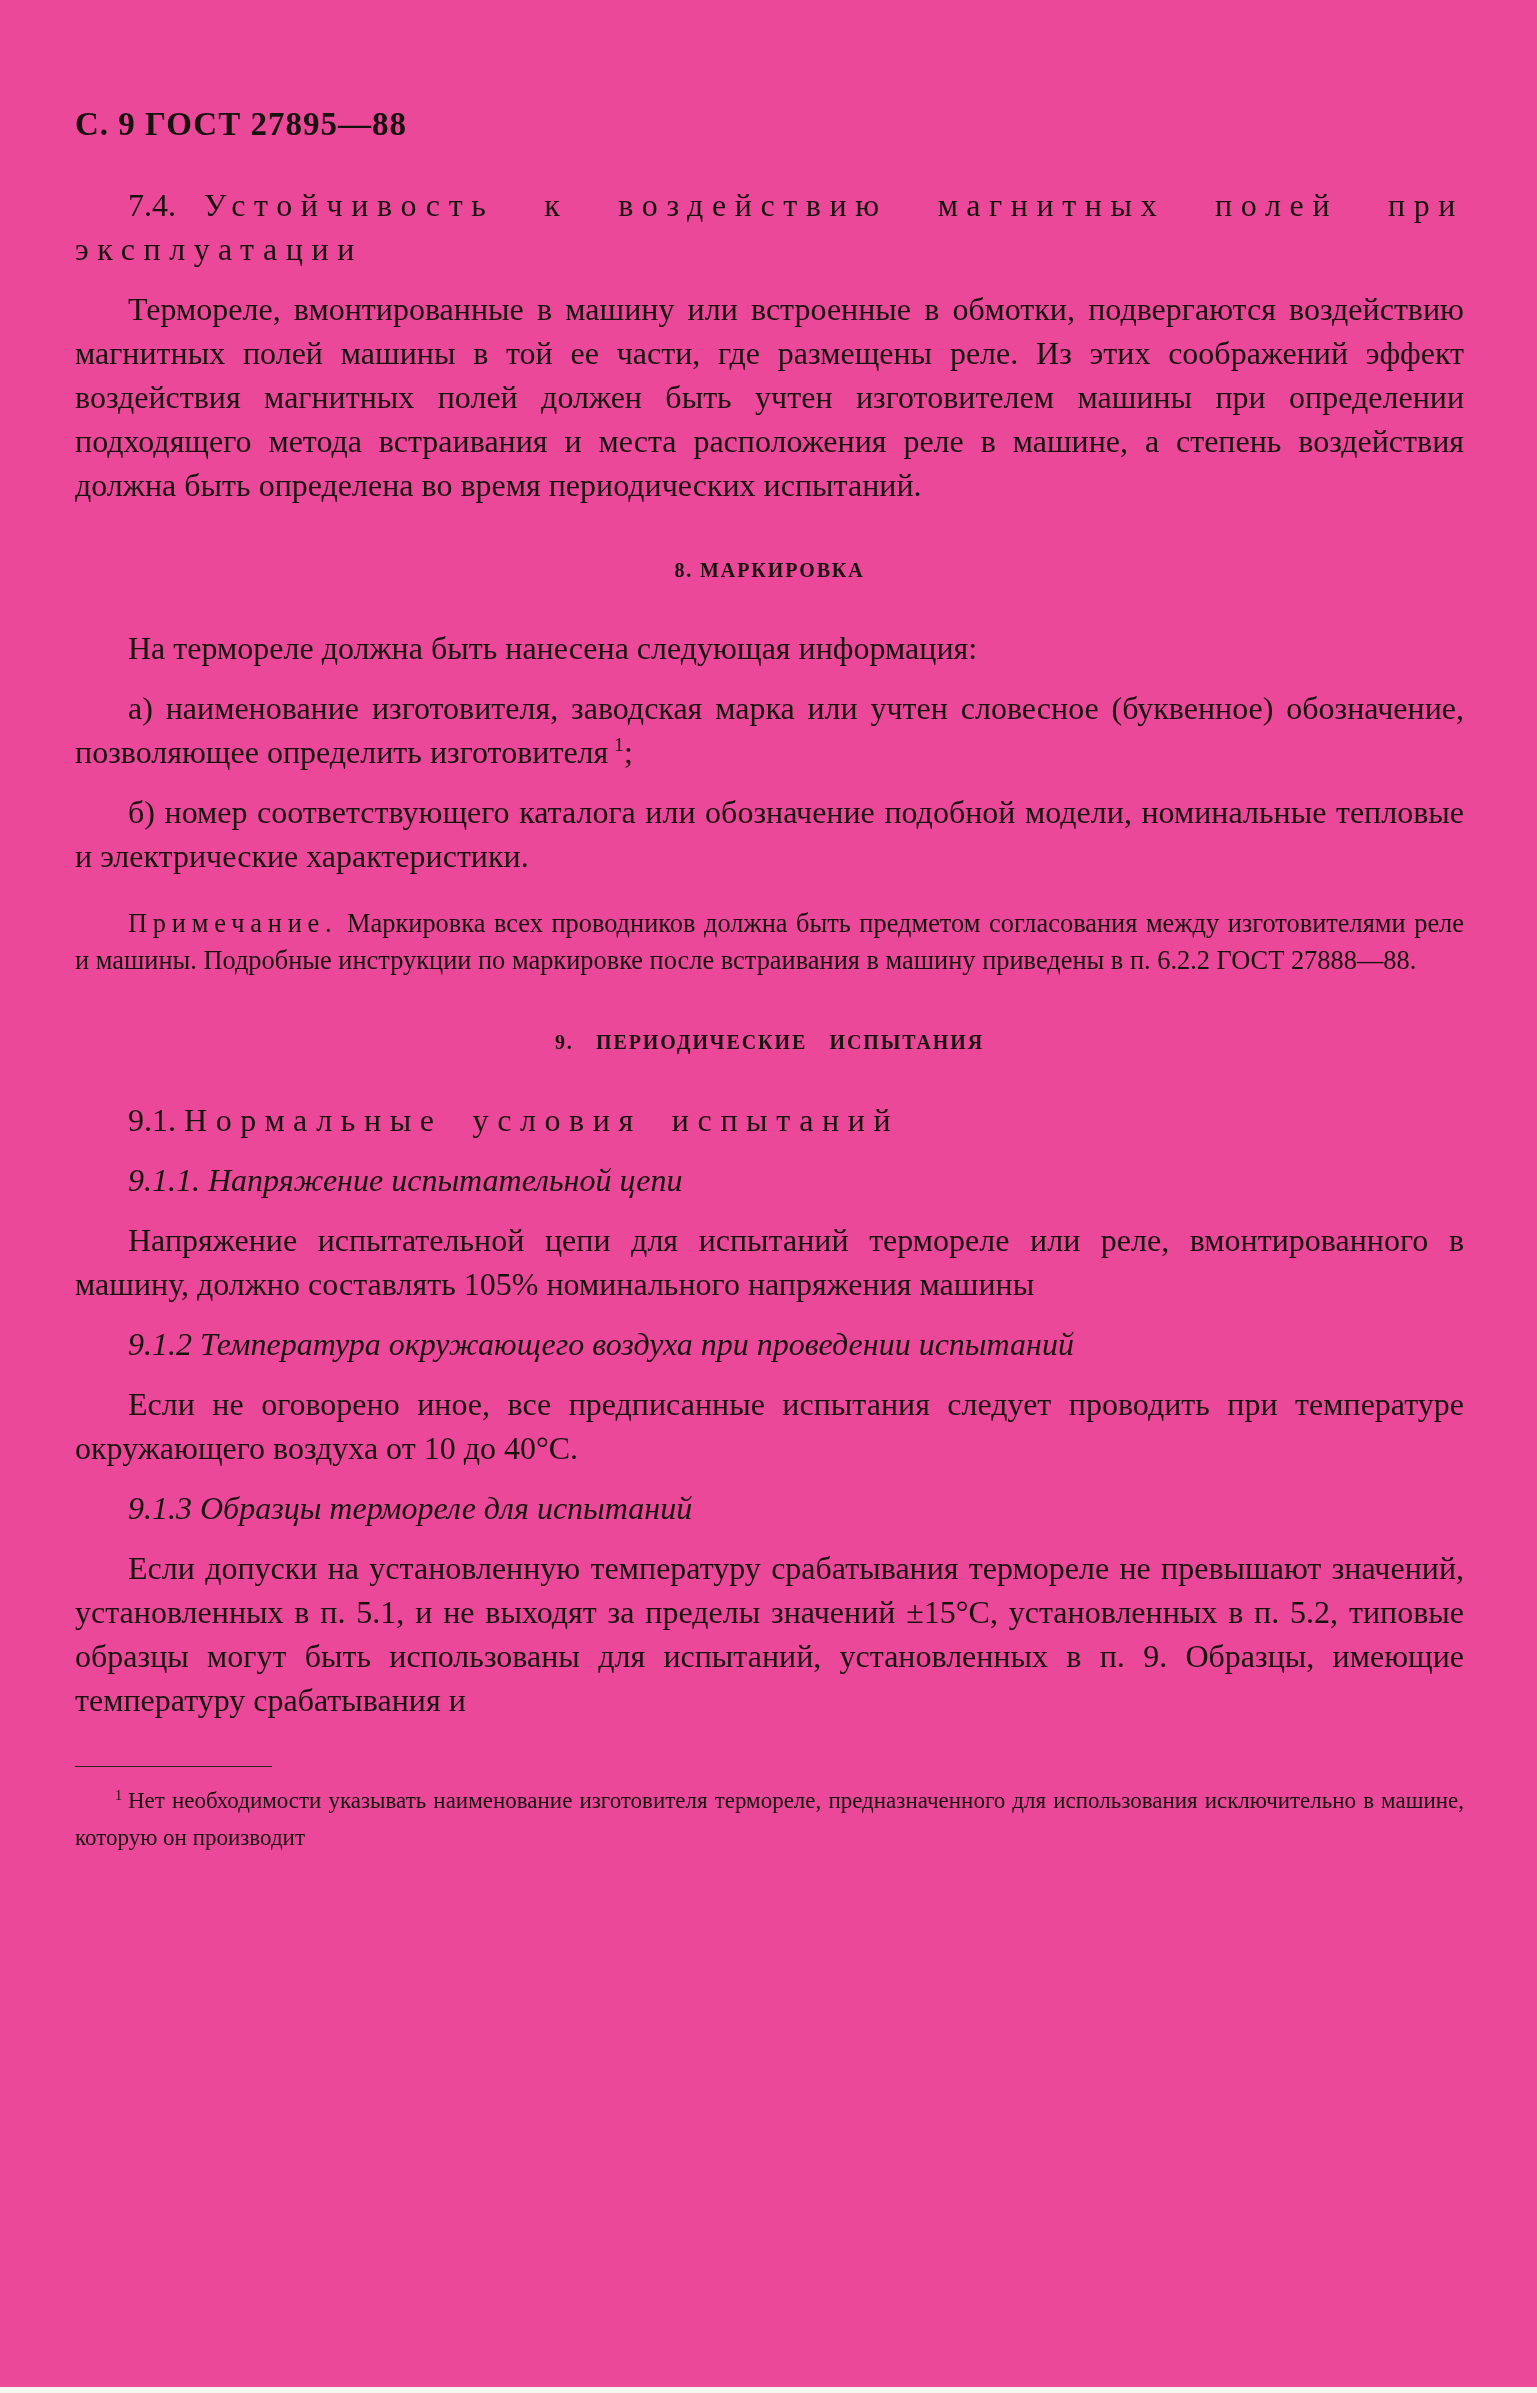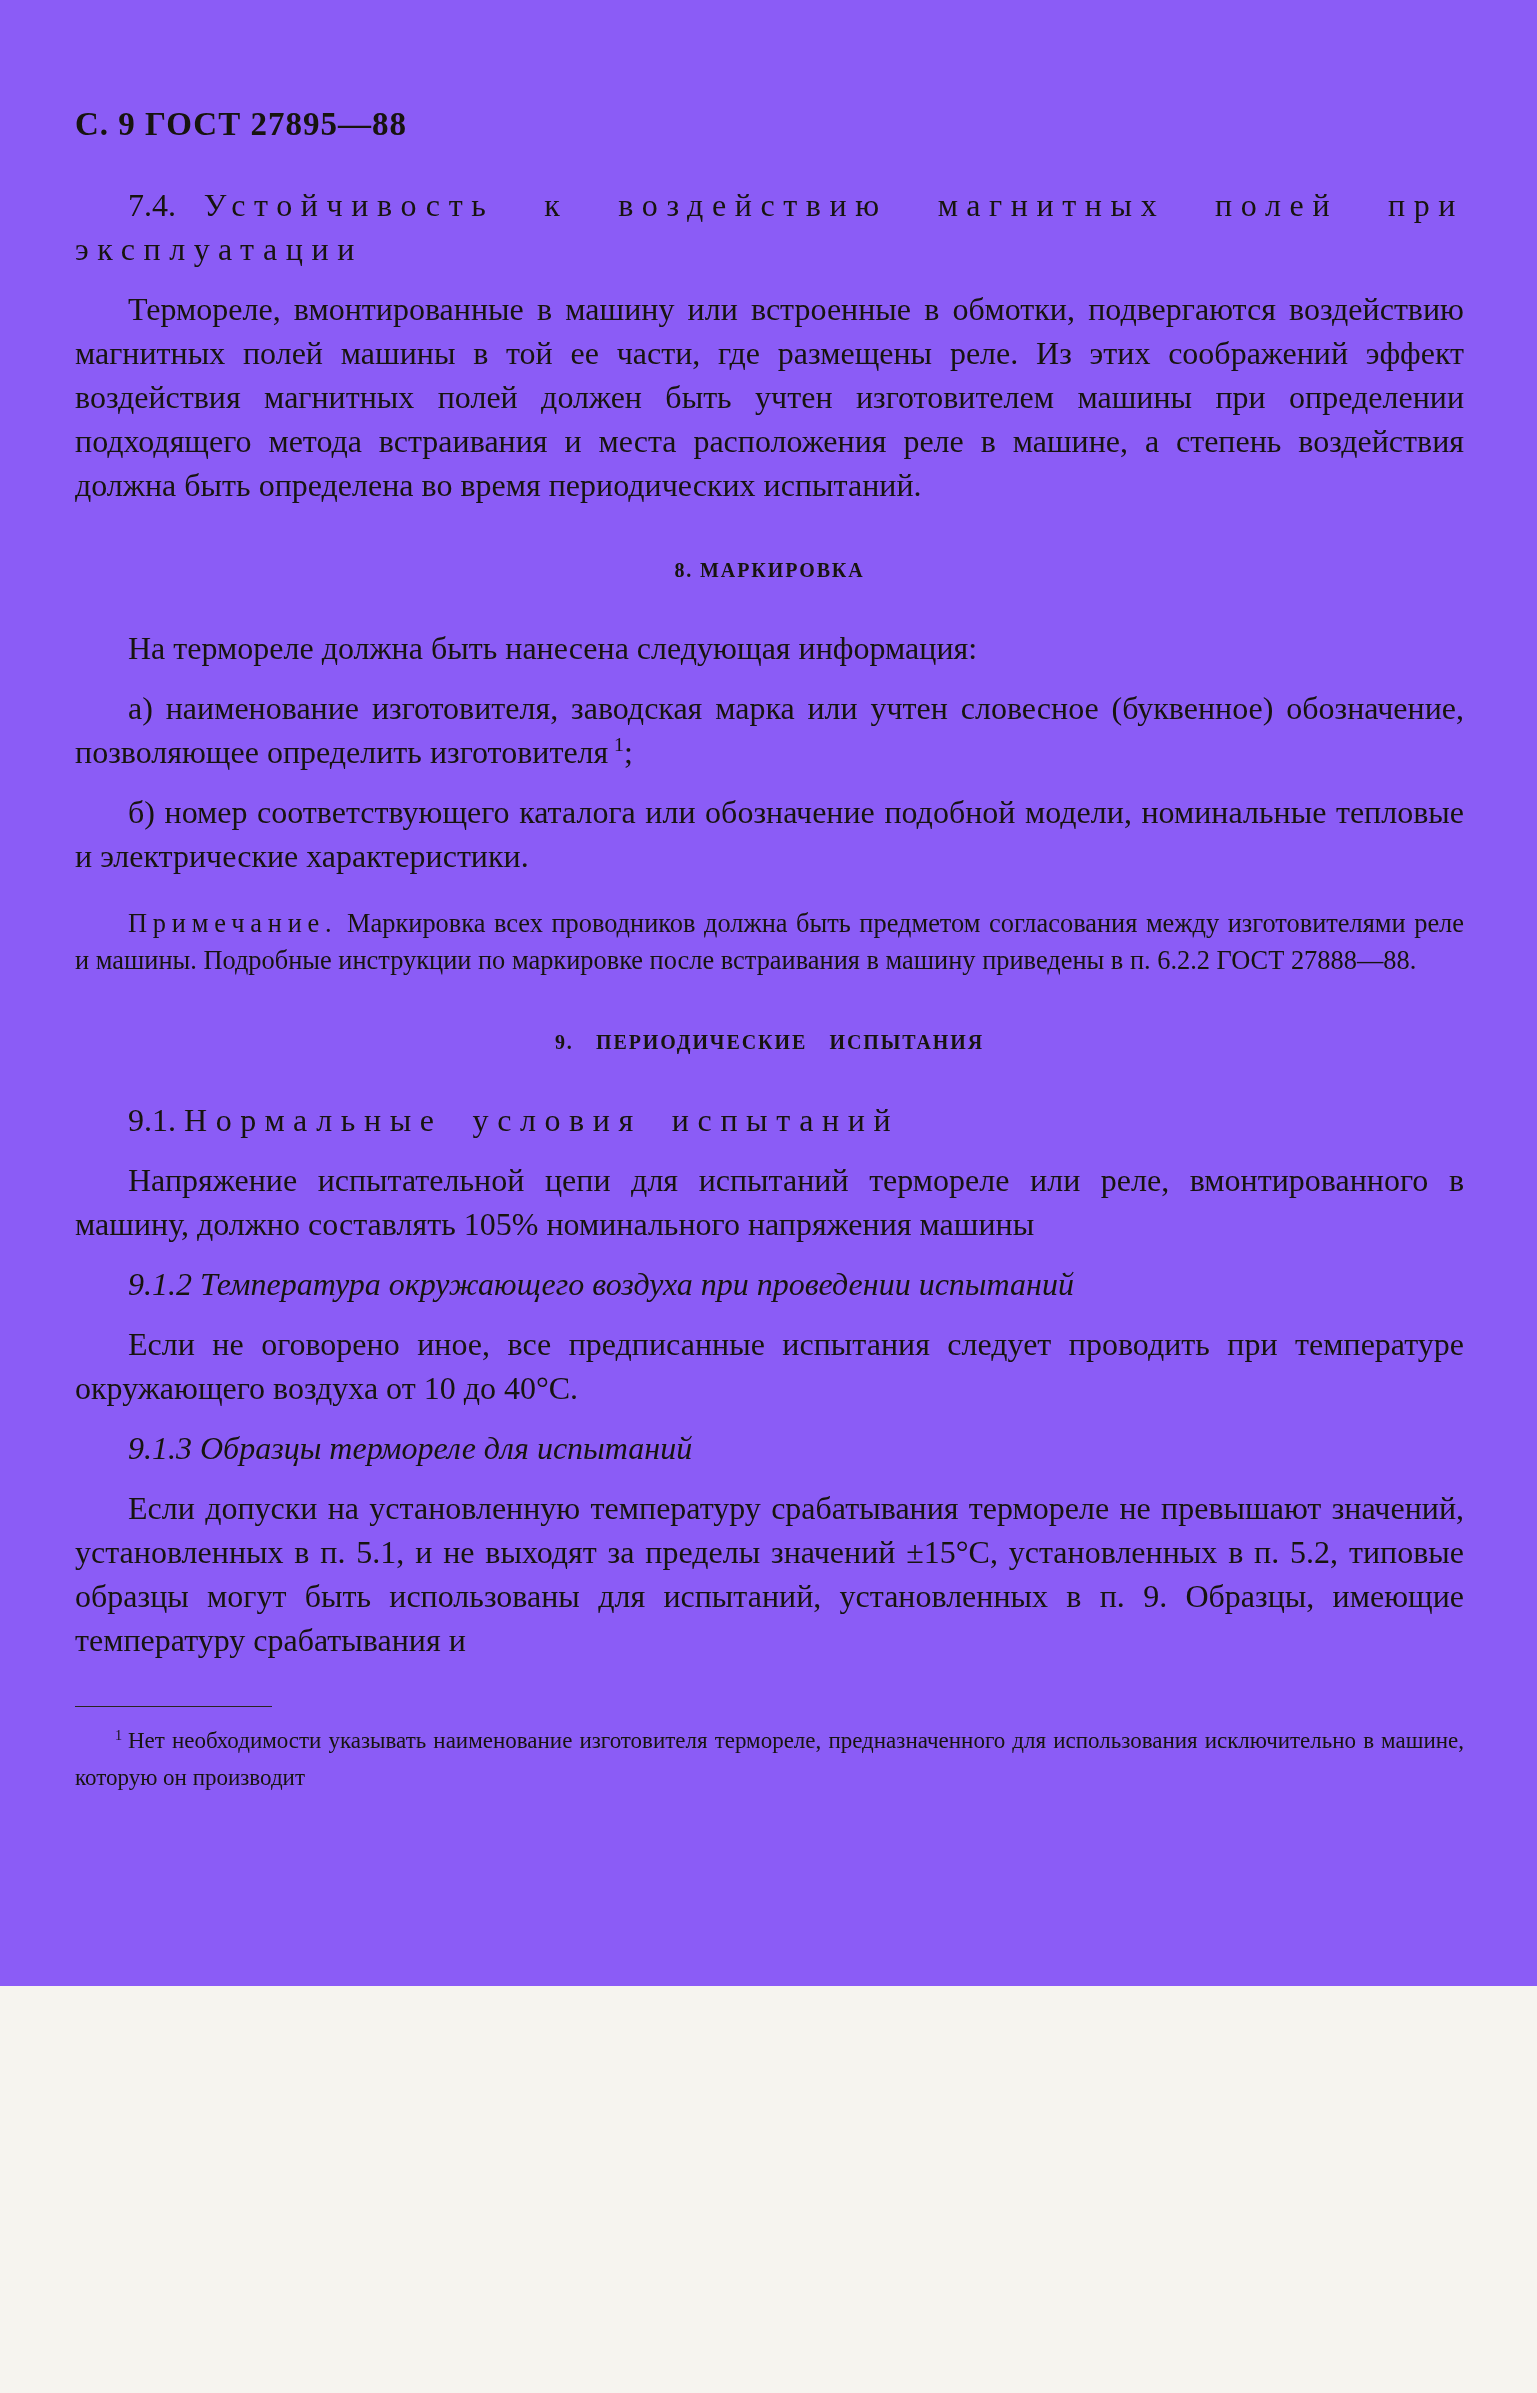--- a/index.html
+++ b/index.html
@@ -5,23 +5,23 @@
   * { margin: 0; padding: 0; box-sizing: border-box; }
   html, body { background: #f6f4ef; }
   body {
     width: 1537px;
     height: 2393px;
     font-family: "Liberation Serif", "DejaVu Serif", serif;
     color: #17140f;
   }
   .page {
     width: 1537px;
-    height: 1986px;
+    height: 2387px;
     padding: 106px 73px 58px 75px;
-    background: #8b5cf6;
+    background: #ec4899;
     overflow: hidden;
   }
   .header {
     font-size: 33px;
     font-weight: bold;
     letter-spacing: 1px;
     margin-bottom: 40px;
   }
   .p {
     font-size: 32px;
@@ -83,20 +83,21 @@
   <p class="p indent"><span>а) наименование изготовителя, заводская марка или учтен словесное (буквенное) обозначение, позволяющее определить изготовителя</span><sup class="fn-ref">1</sup><span>;</span></p>
 
   <p class="p indent">б) номер соответствующего каталога или обозначение подобной модели, номинальные тепловые и электрические характеристики.</p>
 
   <p class="note"><span class="note-label">Примечание.</span><span>Маркировка всех проводников должна быть предметом согласования между изготовителями реле и машины. Подробные инструкции по маркировке после встраивания в машину приведены в п. 6.2.2 ГОСТ 27888—88.</span></p>
 
   <h2 class="h-center h9">9. ПЕРИОДИЧЕСКИЕ ИСПЫТАНИЯ</h2>
 
   <p class="p indent"><span class="num">9.1.</span> <span class="sp-text">Нормальные условия испытаний</span></p>
 
+  <p class="p indent italic">9.1.1. Напряжение испытательной цепи</p>
 
   <p class="p indent">Напряжение испытательной цепи для испытаний термореле или реле, вмонтированного в машину, должно составлять 105% номинального напряжения машины</p>
 
   <p class="p indent italic">9.1.2 Температура окружающего воздуха при проведении испытаний</p>
 
   <p class="p indent">Если не оговорено иное, все предписанные испытания следует проводить при температуре окружающего воздуха от 10 до 40°С.</p>
 
   <p class="p indent italic">9.1.3 Образцы термореле для испытаний</p>
 
   <p class="p indent">Если допуски на установленную температуру срабатывания термореле не превышают значений, установленных в п. 5.1, и не выходят за пределы значений ±15°С, установленных в п. 5.2, типовые образцы могут быть использованы для испытаний, установленных в п. 9. Образцы, имеющие температуру срабатывания и</p>

